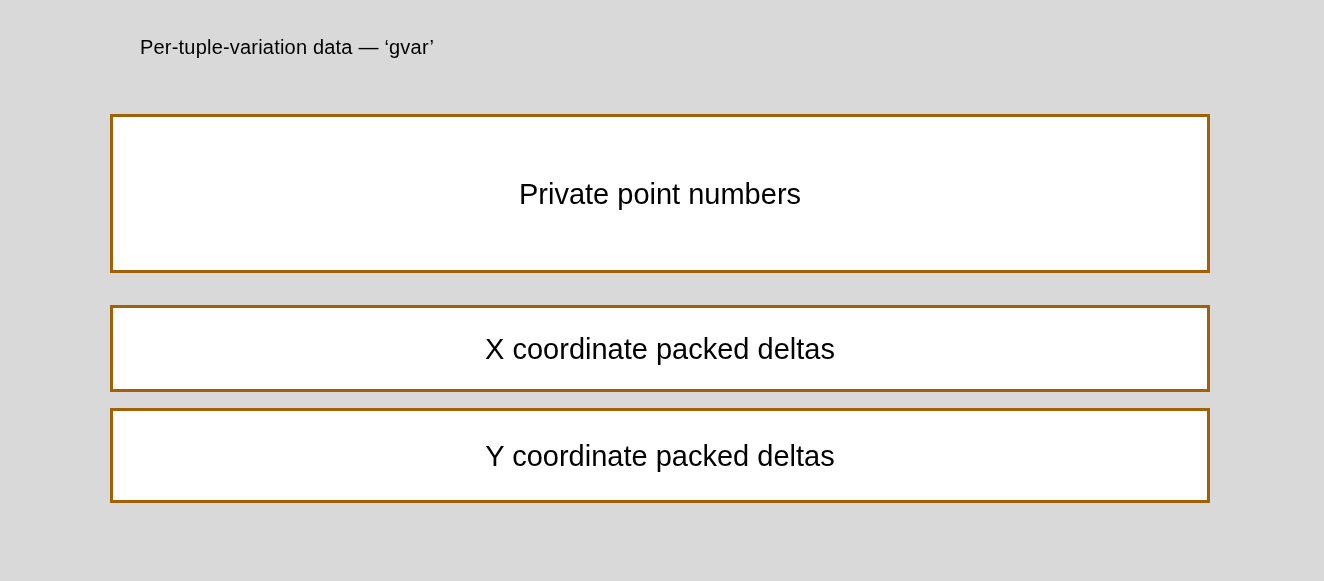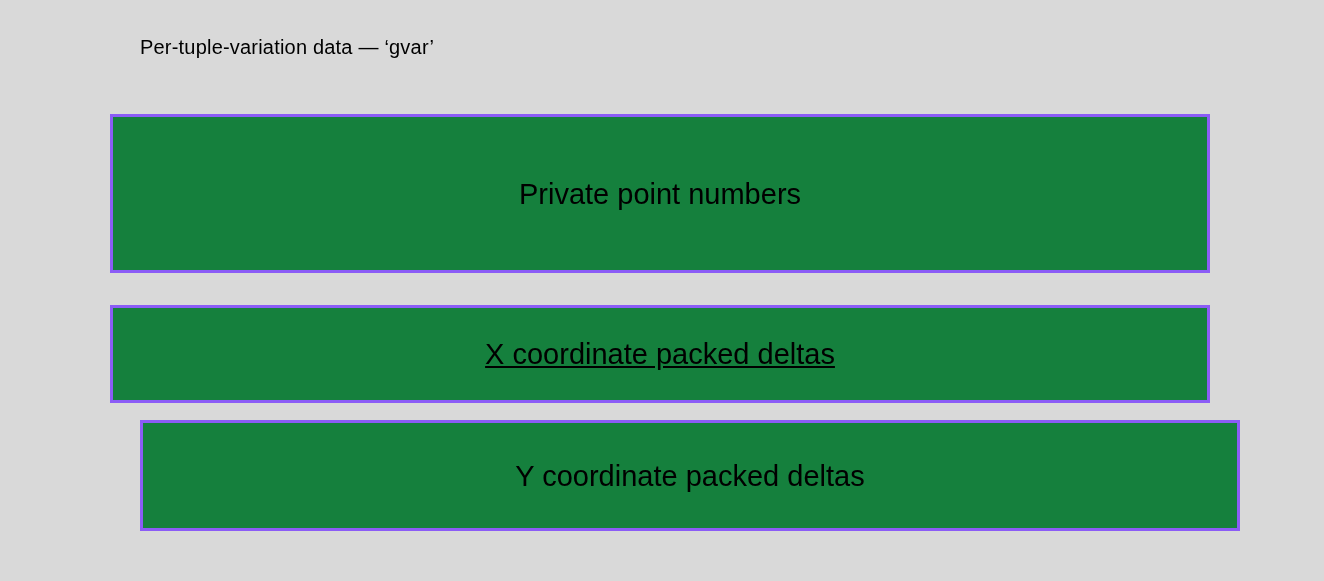--- a/index.html
+++ b/index.html
@@ -20,37 +20,37 @@
       left: 140px;
       top: 36px;
       font-size: 20px;
       letter-spacing: 0.2px;
       white-space: nowrap;
     }
     .box {
       position: absolute;
       left: 110px;
       width: 1100px;
-      background: #15803d;
-      border: 3px solid #8b5cf6;
+      background: #ffffff;
+      border: 3px solid #a16207;
       box-sizing: border-box;
       display: flex;
       flex-direction: column;
       align-items: center;
       justify-content: center;
       font-size: 29px;
       text-align: left;
     }
     .box .line {
       line-height: 2.0;
       white-space: nowrap;
     }
     #box-private { top: 114px; height: 159px; }
-    #box-x       { top: 305px; height: 98px; text-decoration: underline; }
-    #box-y       { top: 420px; height: 111px; margin-left: 30px; }
+    #box-x       { top: 305px; height: 87px; }
+    #box-y       { top: 408px; height: 95px; }
   </style>
 </head>
 <body>
 
 <div class="diagram-title">Per-tuple-variation data — ‘gvar’</div>
 
 <div class="box" id="box-private">
   <div class="line">Private point numbers</div>
 </div>
 

